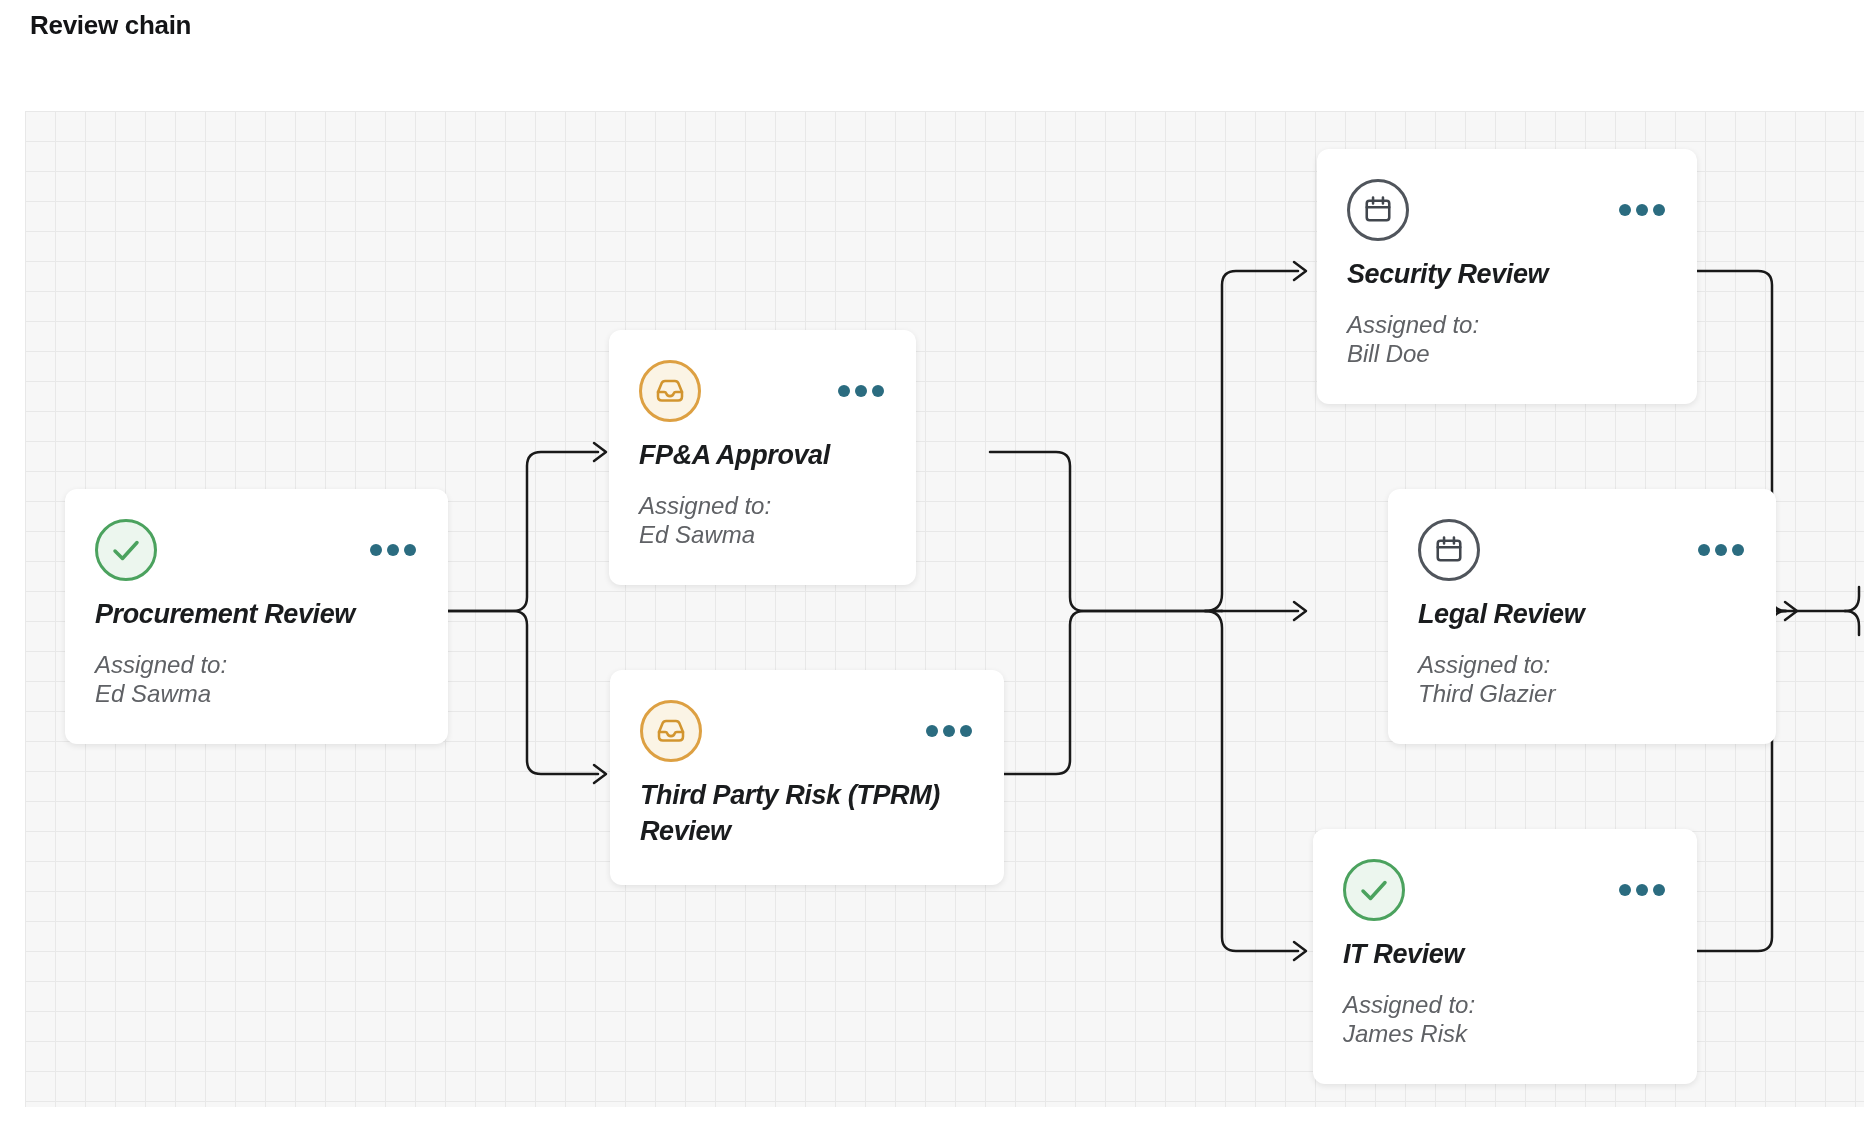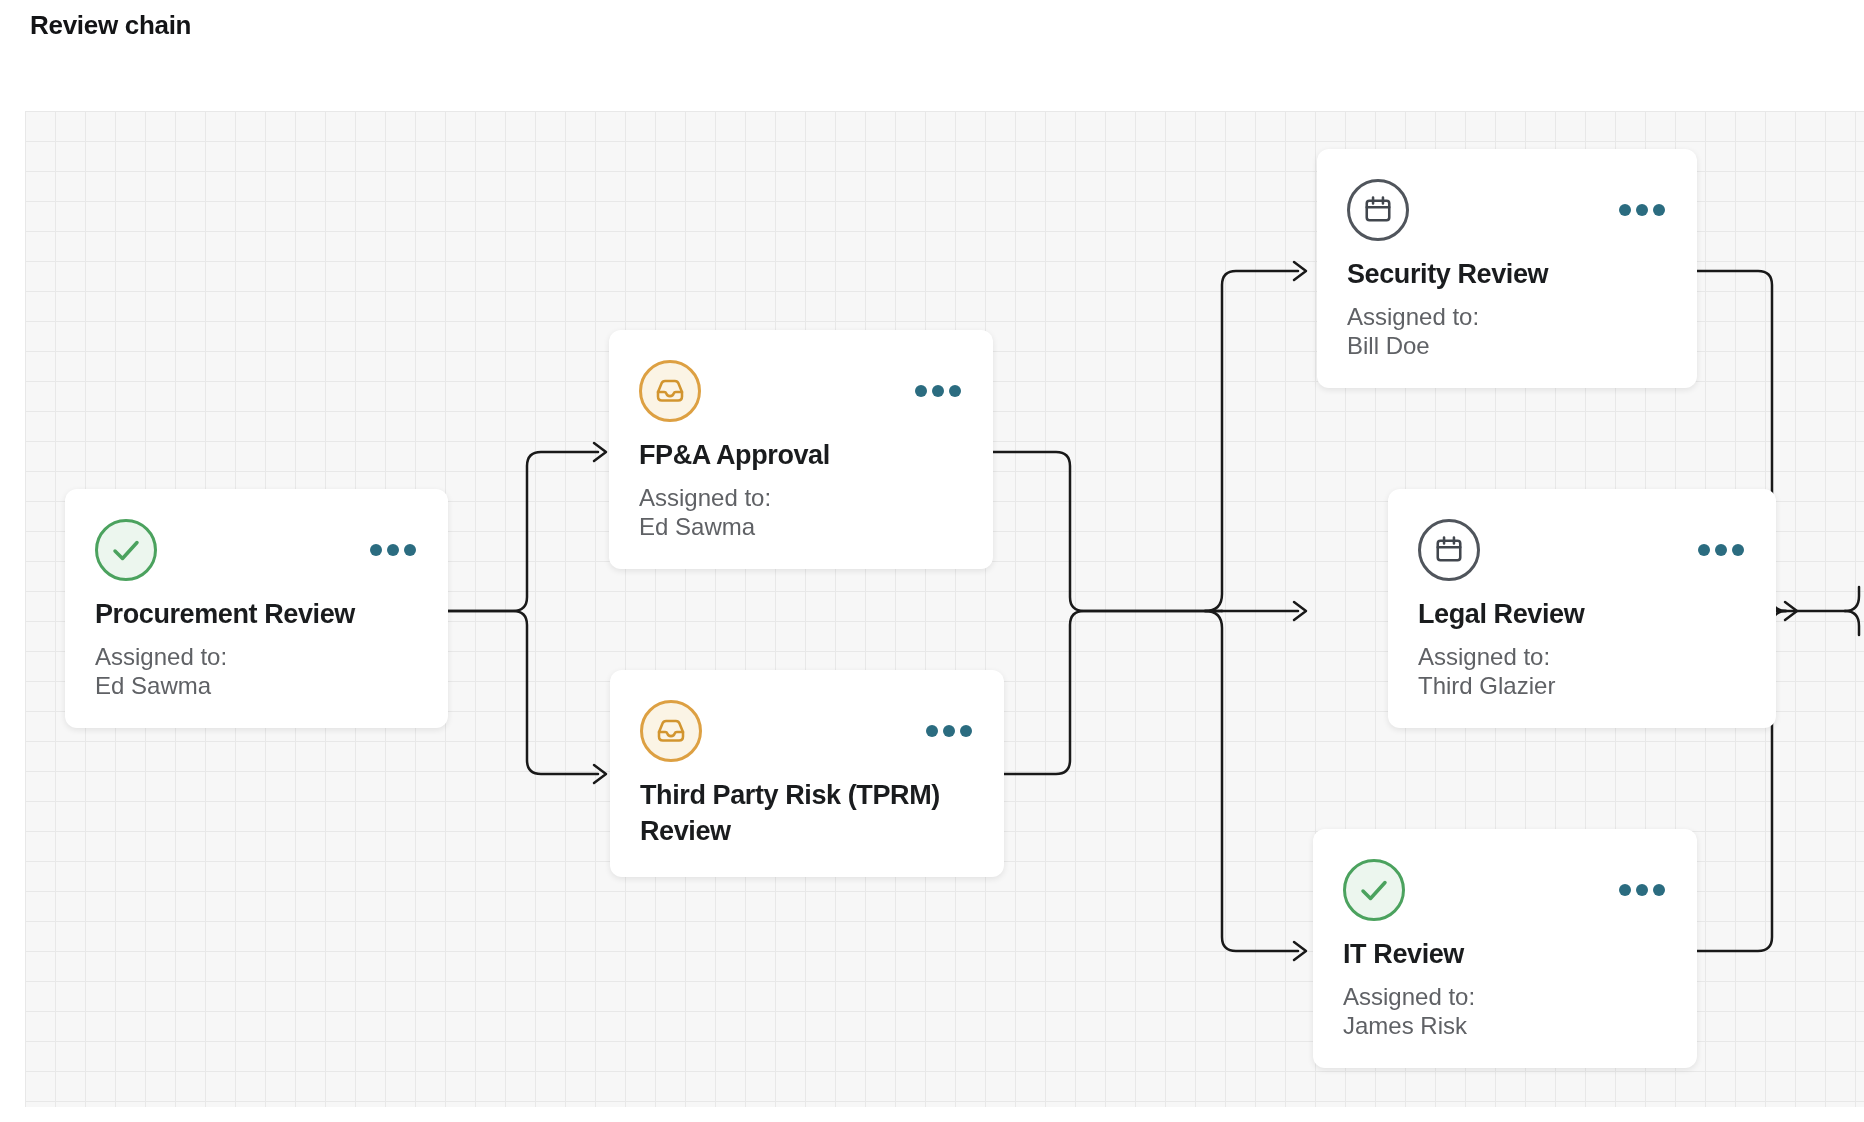--- a/index.html
+++ b/index.html
@@ -24,36 +24,36 @@
   svg.edges {
     position:absolute; left:0; top:0; width:1864px; height:1122px;
     pointer-events:none;
   }
   .edge { fill:none; stroke:#191919; stroke-width:2.5;
           stroke-linecap:round; stroke-linejoin:round; }
 
   .node {
     position:absolute; background:#ffffff; border-radius:12px;
     box-shadow:0 2px 6px rgba(0,0,0,0.09);
-    padding:30px 30px 28px 30px; width:383px;
+    padding:30px 30px 36px 30px; width:383px;font-style:italic;
   }
   .node-head { display:flex; align-items:center; justify-content:space-between; }
   .status-circle { width:62px; height:62px; flex:0 0 auto; }
   .menu { display:flex; gap:5px; align-items:center; cursor:pointer; padding:2px; }
   .menu .dot { width:12px; height:12px; border-radius:50%; background:#2b6c80; }
   .node-title {
     margin-top:15px; font-size:27px; font-weight:700; color:#1a1c1e;
     line-height:36px; letter-spacing:-0.4px;
   }
   .assigned {
-    margin-top:10px; font-size:24px; color:#5f6165; line-height:29px;
+    margin-top:18px; font-size:24px; color:#5f6165; line-height:29px;
   }
 
   .node--procurement { left:65px;  top:489px;  width:383px; }
-  .node--fpa         { left:609px; top:330px;  width:384px; }
+  .node--fpa         { left:609px; top:330px;  width:307px; }
   .node--tprm        { left:610px; top:670px;  width:394px; }
   .node--security    { left:1317px;top:149px;  width:380px; }
   .node--legal       { left:1388px;top:489px;  width:388px; }
   .node--it          { left:1313px;top:829px;  width:384px; }
 </style>
 </head>
 <body>
 
 <div class="page">
 

